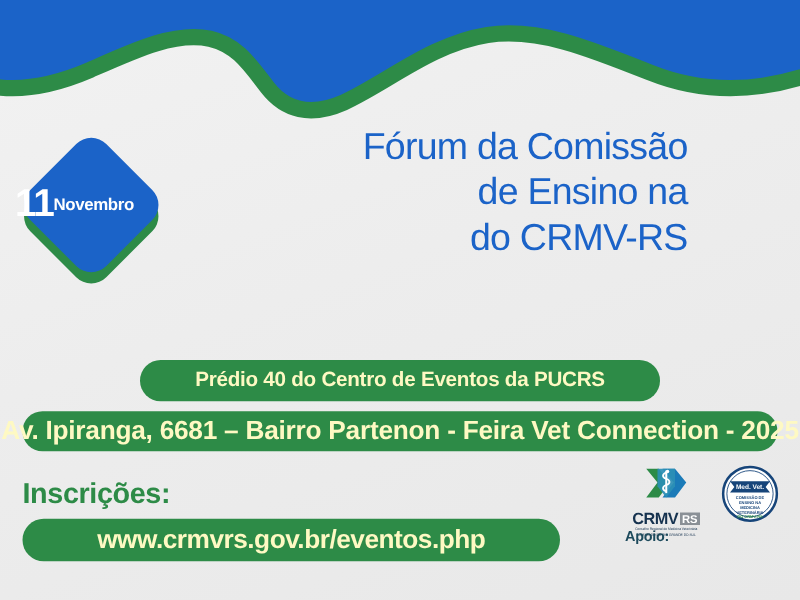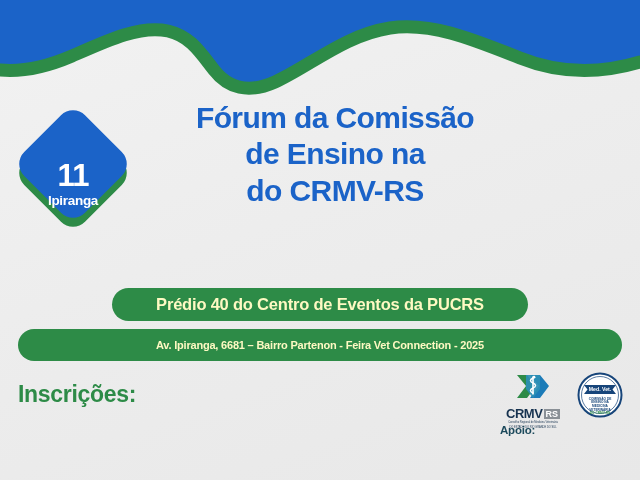--- a/index.html
+++ b/index.html
@@ -58,23 +58,23 @@
     top: 13px;
     background: #1b63c8;
   }
   .badge-text {
     position: absolute;
     left: 0;
     top: 13px;
     width: 122px;
     height: 86px;
     display: flex;
-    flex-direction: column;
+    flex-direction: row;
     align-items: center;
-    justify-content: flex-end;
+    justify-content: flex-start;
     color: #ffffff;
     line-height: 1;
   }
   .badge-day {
     font-size: 31px;
     font-weight: bold;
     letter-spacing: -1px;
     margin-bottom: 3px;
   }
   .badge-month {
@@ -82,24 +82,24 @@
     font-weight: bold;
     letter-spacing: -0.3px;
   }
 
   
   .title {
     position: absolute;
     left: 120px;
     top: 100px;
     width: 430px;
-    text-align: center;
+    text-align: right;
     color: #1b63c8;
     font-size: 30px;
-    font-weight: bold;
+    font-weight: normal;
     line-height: 1.21;
     letter-spacing: -0.6px;
   }
   .title .tline { display: block; white-space: nowrap; }
 
   
   .pill {
     position: absolute;
     background: #2d8b47;
     color: #fef9c3;
@@ -117,21 +117,21 @@
     width: 416px;
     height: 33px;
     font-size: 16.5px;
     letter-spacing: -0.2px;
   }
   #pill-address {
     left: 18px;
     top: 329px;
     width: 604px;
     height: 32px;
-    font-size: 11px;
+    font-size: 21px;
     letter-spacing: -0.2px;
   }
   #pill-url {
     left: 18px;
     top: 415px;
     width: 430px;
     height: 34px;
     font-size: 21px;
     letter-spacing: -0.4px;
   }
@@ -253,35 +253,36 @@
                C430,22 470,38 520,58
                C560,74 600,74 640,62" fill="none" stroke="#2d8b47" stroke-width="13" stroke-linecap="round"></path>
     </svg>
   </div>
 
   <div class="badge-area">
     <div class="badge-shadow"></div>
     <div class="badge-face"></div>
     <div class="badge-text">
       <span class="badge-day">11</span>
-      <span class="badge-month">Ipiranga</span>
+      <span class="badge-month">Novembro</span>
     </div>
   </div>
 
   <div class="title">
     <span class="tline">Fórum da Comissão</span>
     <span class="tline">de Ensino na</span>
     <span class="tline">do CRMV-RS</span>
   </div>
 
   <div class="pill" id="pill-venue">Prédio 40 do Centro de Eventos da PUCRS</div>
 
   <div class="pill" id="pill-address">Av. Ipiranga, 6681 – Bairro Partenon - Feira Vet Connection - 2025</div>
 
   <div class="inscricoes">Inscrições:</div>
+  <div class="pill" id="pill-url">www.crmvrs.gov.br/eventos.php</div>
 
   <div class="logo-block">
 
     <div class="logo-row-top">
 
       <div class="crmv">
         <span class="crmv-mark">
           <svg width="36" height="30" viewBox="0 0 36 30" xmlns="http://www.w3.org/2000/svg">
 
             <path d="M2,3 L12,3 L21,14 L12,26 L2,26 L11,14 Z" fill="#2d8b47"></path>

